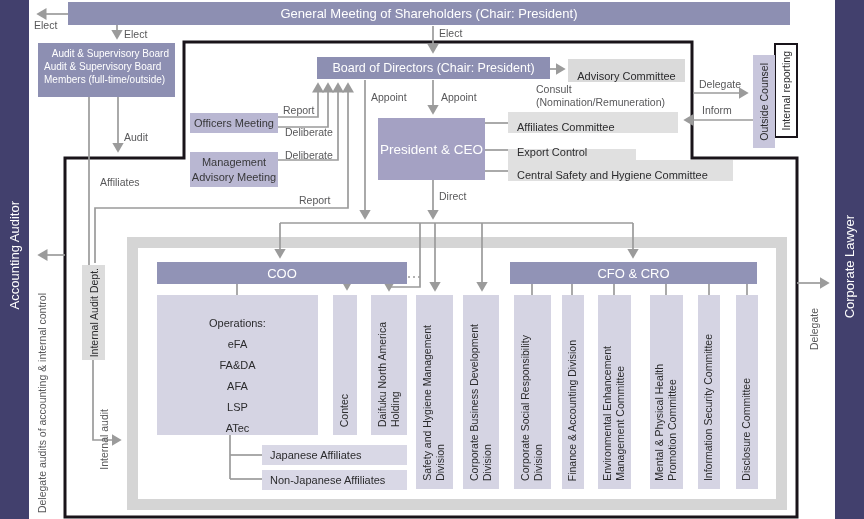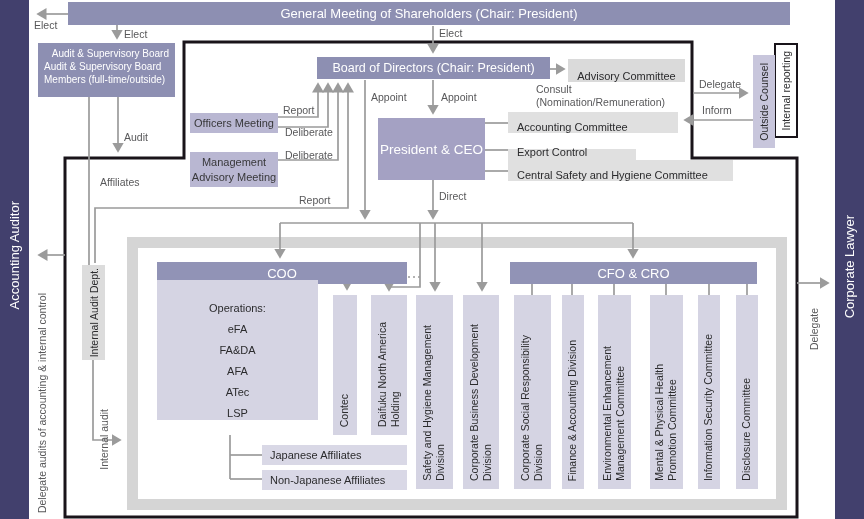--- a/index.html
+++ b/index.html
@@ -110,21 +110,21 @@
   <div class="abs lavbox z3" style="left:190px;top:152px;width:88px;height:35px;">
     <span>Management
 Advisory Meeting</span>
   </div>
 
   <div class="abs z3" style="left:378px;top:118px;width:107px;height:62px;background:#a4a1c3;color:#fff;font-size:13.5px;display:flex;align-items:center;justify-content:center;">
     <span>President &amp; CEO</span>
   </div>
 
   <div class="abs graybox z3" style="left:508px;top:112px;width:170px;height:21px;">
-    <span>Accounting Committee</span>
+    <span>Affiliates Committee</span>
   </div>
   <div class="abs graybox z3" style="left:508px;top:139px;width:128px;height:21px;margin-top:10px;">
     <span>Export Control Committee</span>
   </div>
   <div class="abs graybox z3" style="left:508px;top:160px;width:225px;height:21px;">
     <span>Central Safety and Hygiene Committee</span>
   </div>
 
   <div class="abs vcenter z3" style="left:774px;top:43px;width:24px;height:95px;background:#fff;border:2.5px solid #19141a;">
     <span class="vtext" style="font-size:10.5px;color:#2b2b2d;">Internal reporting</span>
@@ -137,27 +137,27 @@
     <span class="vtext" style="font-size:10.5px;color:#2b2b2d;">Internal Audit Dept.</span>
   </div>
 
   <div class="abs hdr z3" style="left:157px;top:262px;width:250px;height:22px;font-size:13px;background:#9193b6;">
     <span>COO</span>
   </div>
   <div class="abs hdr z3" style="left:510px;top:262px;width:247px;height:22px;font-size:13px;background:#9193b6;">
     <span>CFO &amp; CRO</span>
   </div>
 
-  <div class="abs colbox z3" style="left:157px;top:280px;width:161px;height:140px;font-size:11px;text-align:center;padding-top:18px;line-height:21px;">
+  <div class="abs colbox z3" style="left:157px;top:295px;width:161px;height:140px;font-size:11px;text-align:center;padding-top:18px;line-height:21px;">
     <div>Operations:</div>
     <div>eFA</div>
     <div>FA&amp;DA</div>
     <div>AFA</div>
+    <div>LSP</div>
     <div>ATec</div>
-    <div>LSP</div>
   </div>
 
   <div class="abs z3" style="left:262px;top:445px;width:145px;height:20px;background:#d9d8e6;color:#2b2b2d;font-size:11px;display:flex;align-items:center;padding-left:8px;box-sizing:border-box;">
     <span>Japanese Affiliates</span>
   </div>
   <div class="abs z3" style="left:262px;top:470px;width:145px;height:20px;background:#d9d8e6;color:#2b2b2d;font-size:11px;display:flex;align-items:center;padding-left:8px;box-sizing:border-box;">
     <span>Non-Japanese Affiliates</span>
   </div>
 
   <div class="abs colbox vflex z3" style="left:333px;top:295px;width:24px;height:140px;padding-bottom:8px;">

